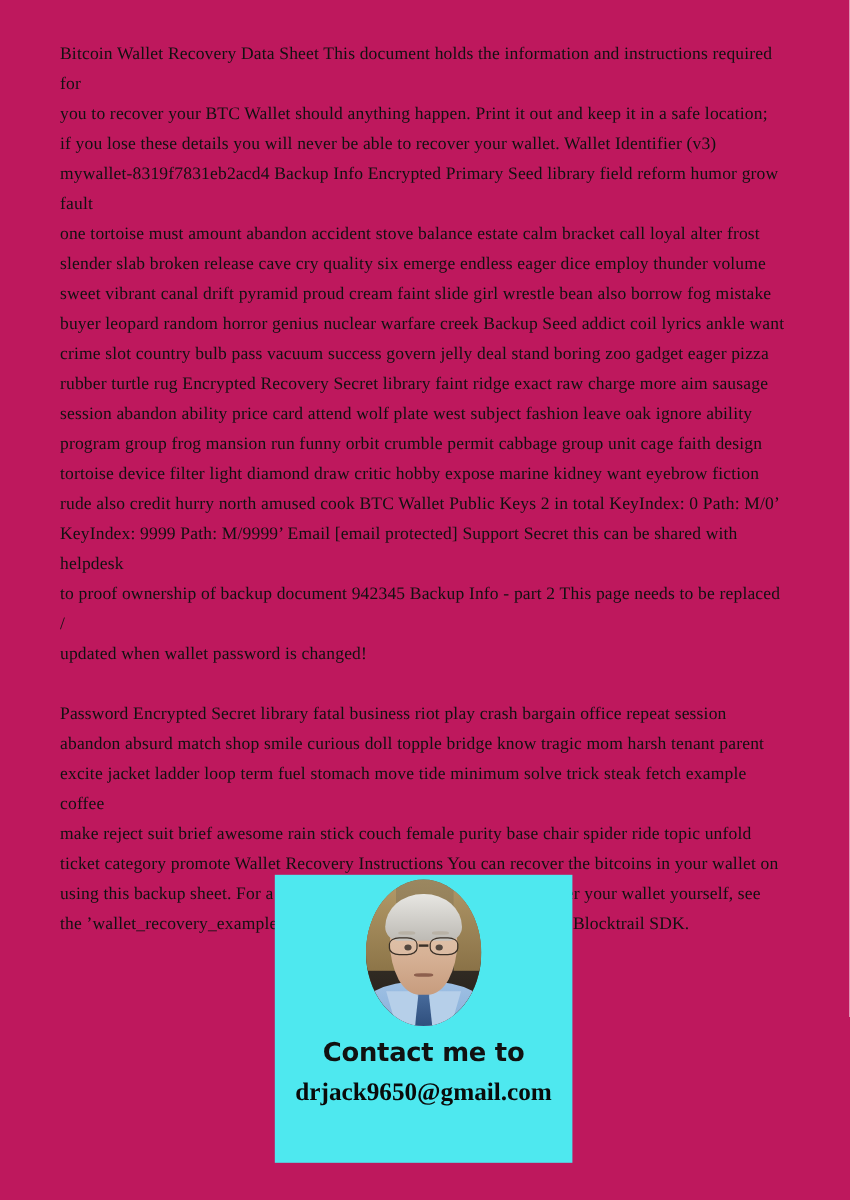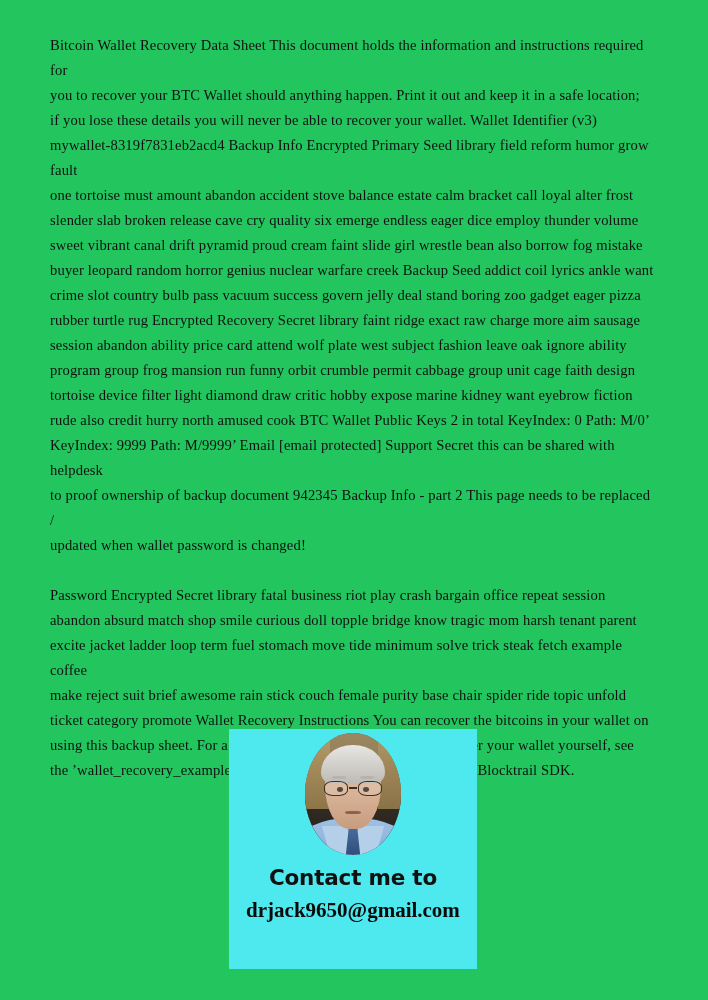--- a/index.html
+++ b/index.html
@@ -13,21 +13,21 @@
     height: 1000px;
     position: relative;
     overflow: hidden;
     font-family: "Liberation Serif", "DejaVu Serif", serif;
     color: #0b0b0b;
   }
 
   .page {
     position: absolute;
     inset: 0;
-    background: #22c55e;
+    background: #be185d;
   }
 
   .text-column {
     position: absolute;
     left: 50px;
     top: 33px;
     width: 608px;
   }
 
   .doc-paragraph {

